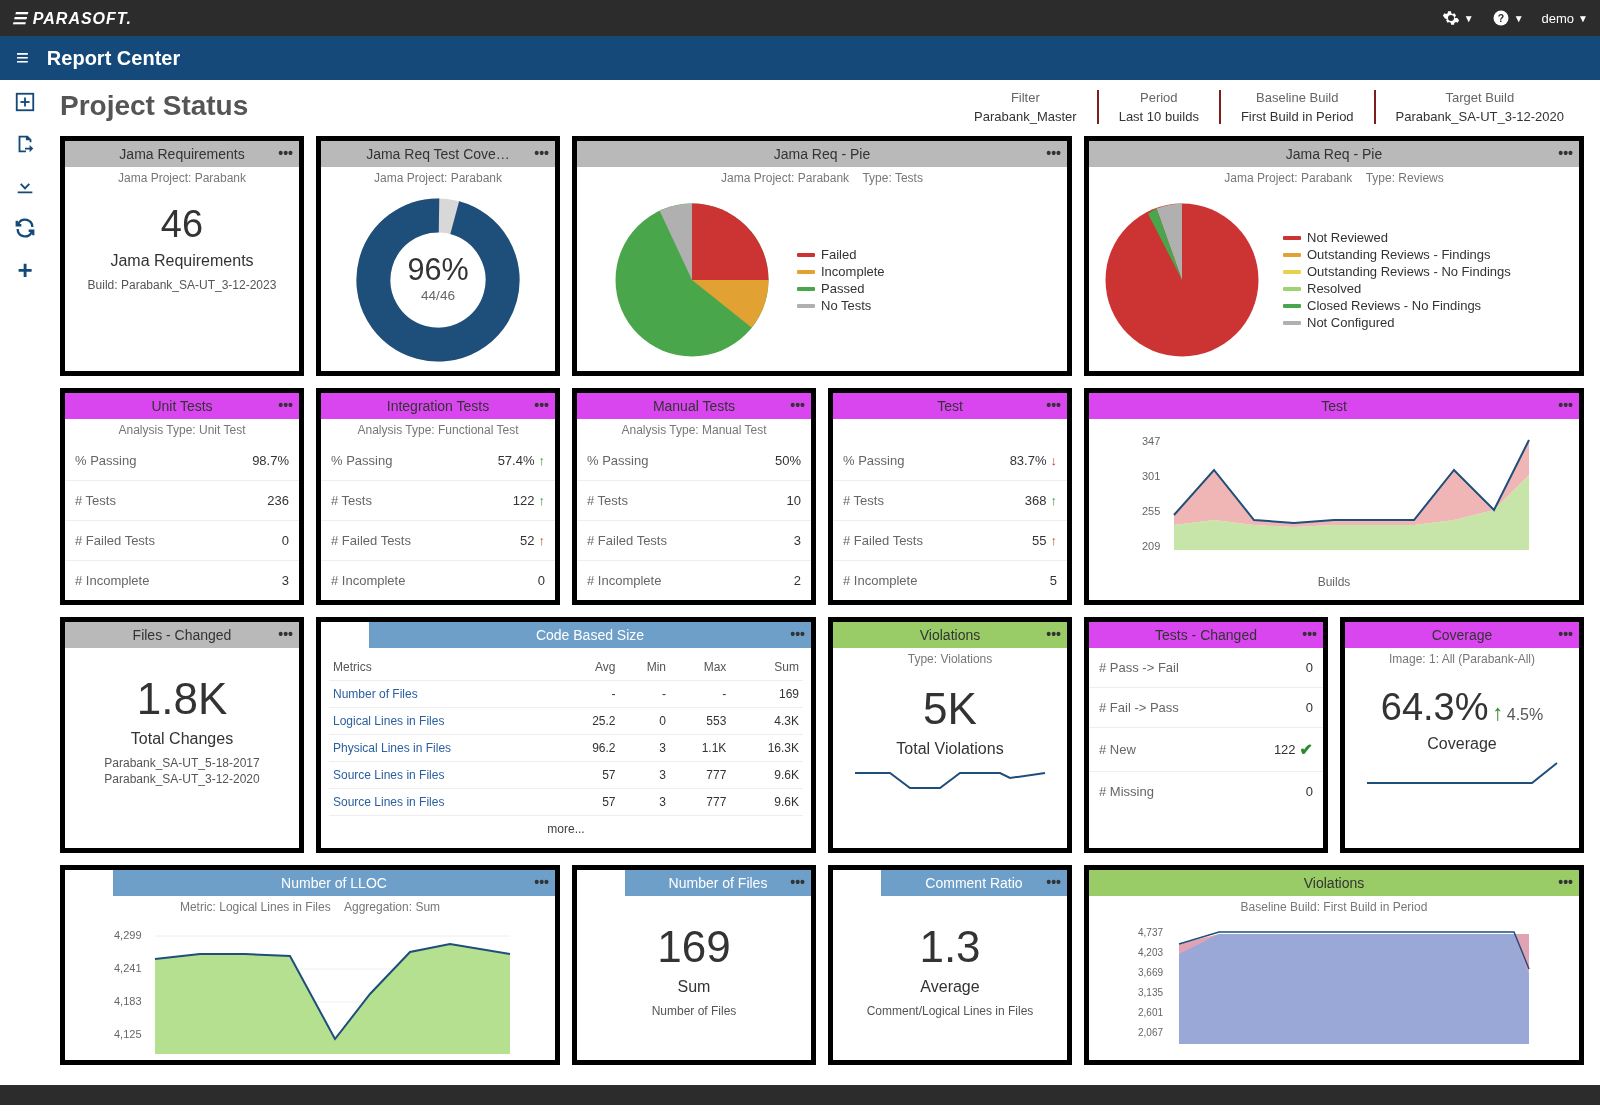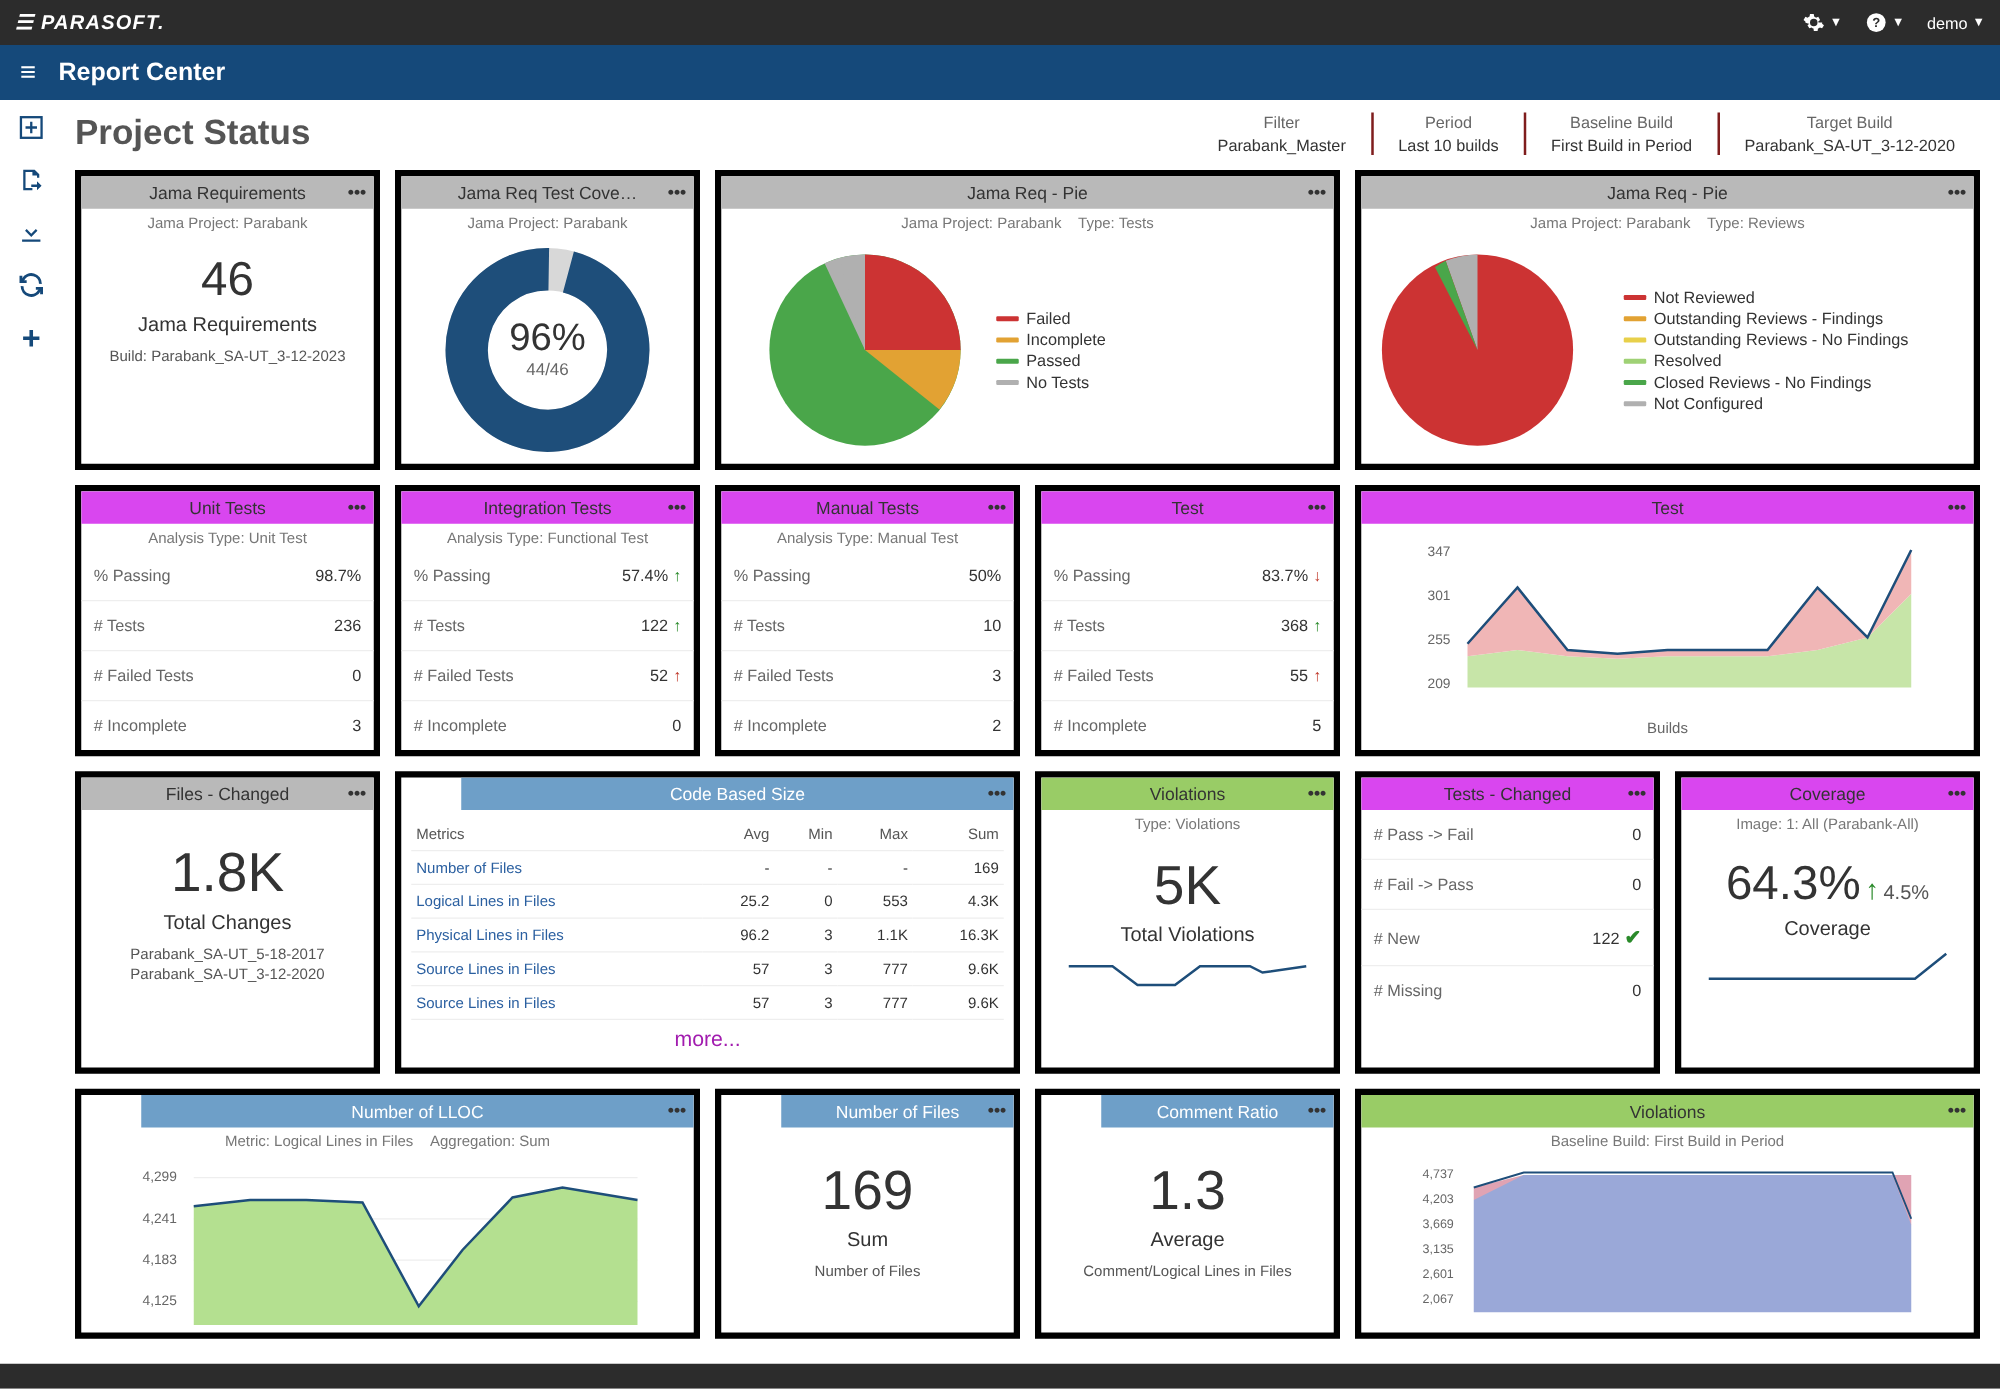--- a/index.html
+++ b/index.html
@@ -45,21 +45,21 @@
 .arrow-down{color:#c0392b; font-weight:bold;}
 .check{color:#2a8a2a; font-weight:bold; font-size:16px;}
 .legend { font-size:13px; }
 .legend-row{display:flex;align-items:center;gap:6px;margin:2px 0;}
 .legend-swatch{width:18px;height:4px;border-radius:1px;}
 table.metrics{width:100%; border-collapse:collapse; font-size:12px;}
 table.metrics th{color:#555;font-weight:400;padding:6px 4px;text-align:right;border-bottom:1px solid #eee;}
 table.metrics th:first-child{text-align:left;}
 table.metrics td{padding:6px 4px;text-align:right;border-bottom:1px solid #eee;}
 table.metrics td:first-child{text-align:left;color:#2a5fa0;}
-.more-link{text-align:center;color:#a21caf;font-size:17px;padding:6px;cursor:pointer;}
+.more-link{text-align:center;color:#404040;font-size:12px;padding:6px;cursor:pointer;}
 .span2{grid-column:span 2;}
 svg{display:block;}
 .footerbar{background:#2c2c2c;height:20px;}
 </style>
 </head>
 <body>
 
 <div class="topbar">
   <div class="logo">☰ <span>PARASOFT</span>.</div>
   <div class="topbar-right">
@@ -205,21 +205,21 @@
           </div>
         </div>
       </div>
 
       <div class="widget span2">
         <div class="widget-header hdr-gray">
             <span>Jama Req - Pie</span>
             <span class="more">•••</span>
           </div>
         <div class="widget-sub"><span>Jama Project: Parabank</span>&nbsp;&nbsp;&nbsp;&nbsp;<span>Type: Reviews</span></div>
-        <div class="widget-body" style="display:flex;align-items:center;gap:32px;">
+        <div class="widget-body" style="display:flex;align-items:center;gap:16px;">
           <svg width="170" height="170" viewBox="0 0 100 100">
             <circle cx="50" cy="50" r="45" fill="#cc3333"></circle>
             <path d="M50 50 L50 5 A45 45 0 0 0 35 8 Z" fill="#b0b0b0"></path>
             <path d="M50 50 L35 8 A45 45 0 0 0 30 11 Z" fill="#4aa64a"></path>
           </svg>
           <div class="legend">
             <div class="legend-row">
                 <span class="legend-swatch" style="background:#cc3333"></span>
                 <span>Not Reviewed</span>
               </div>

